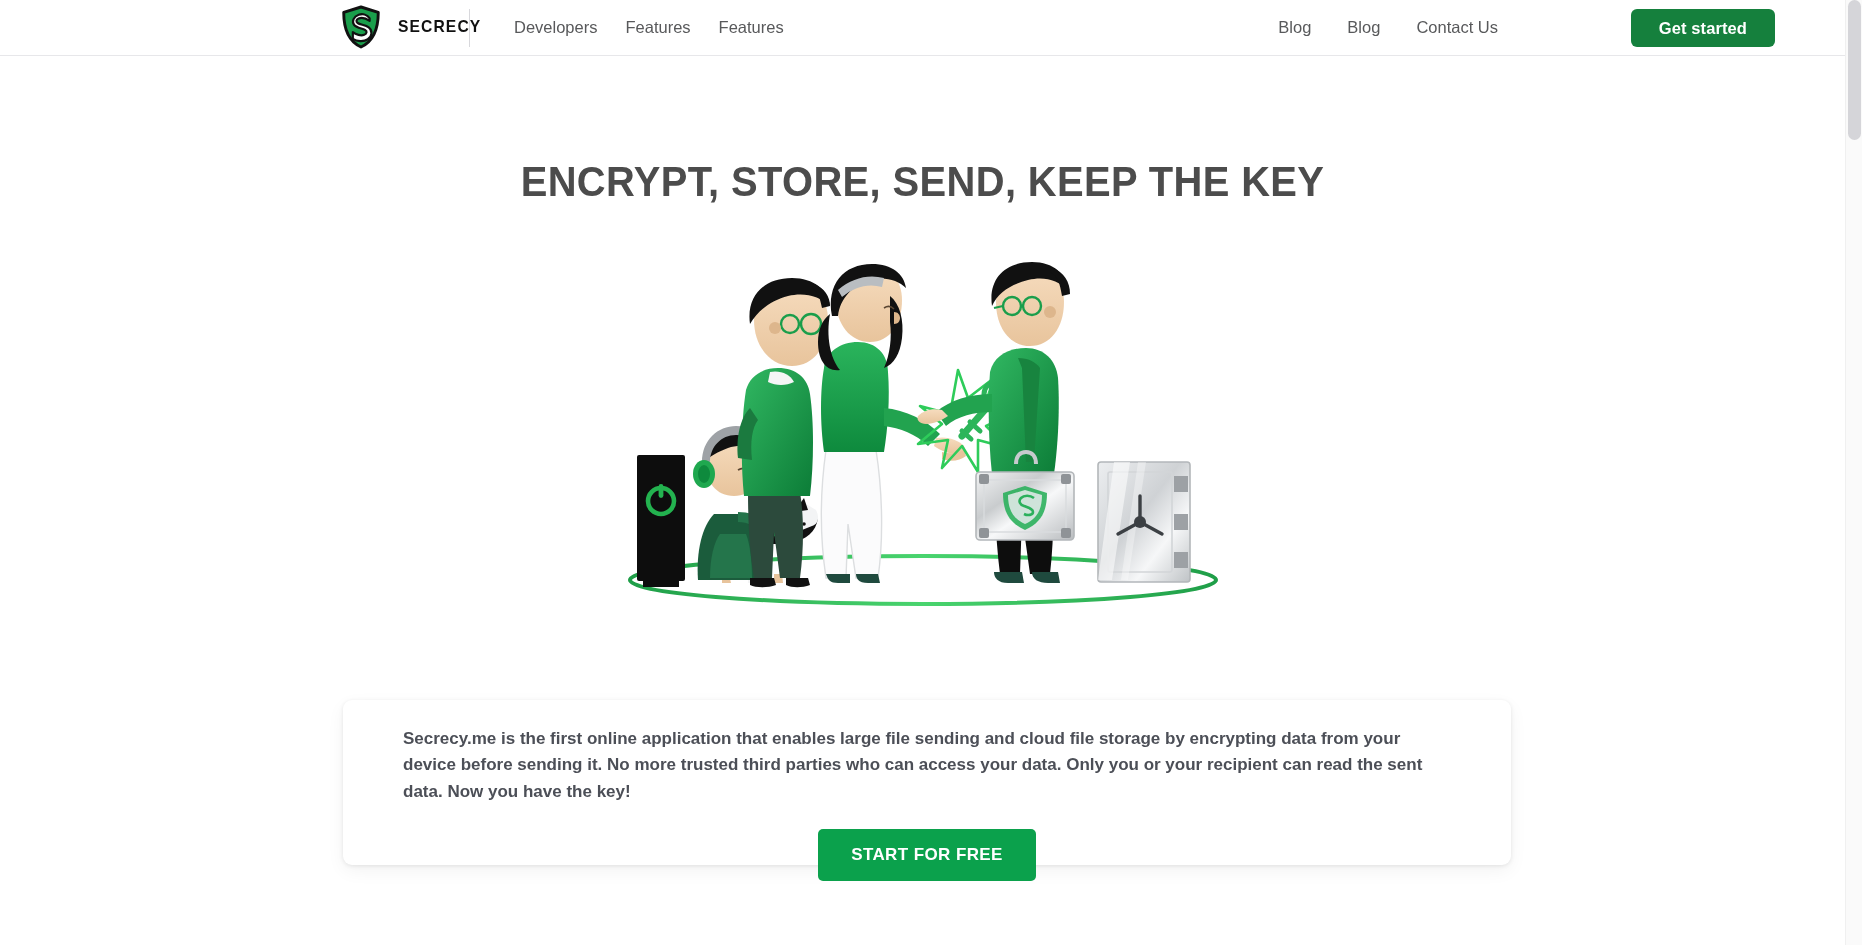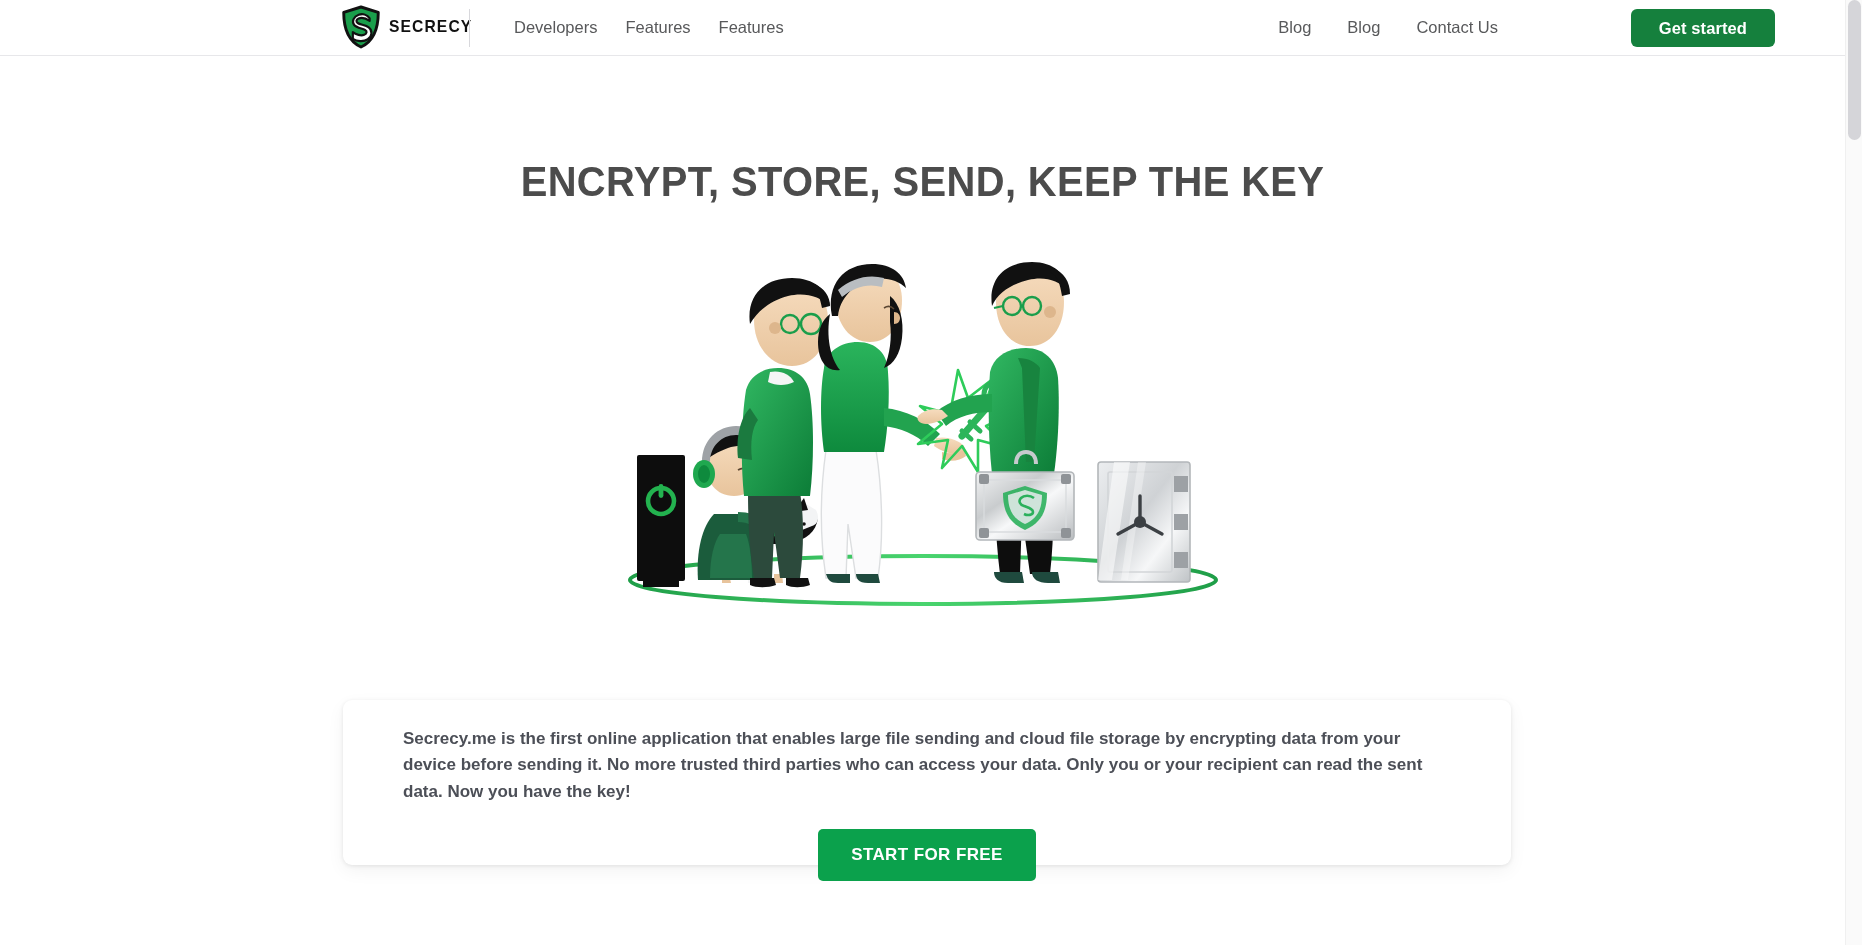--- a/index.html
+++ b/index.html
@@ -42,21 +42,21 @@
   }
 
   
   #brand {
     position: absolute;
     left: 341px;
     top: 3px;
     height: 48px;
     display: flex;
     align-items: center;
-    gap: 8px;
+    gap: 17px;
     cursor: pointer;
   }
   #brand .logo-mark { width: 40px; height: 44px; display: block; }
   #brand .logo-word {
     font-family: "Liberation Sans", sans-serif;
     font-size: 17px;
     font-weight: 700;
     letter-spacing: 1.2px;
     color: #111111;
     transform: scaleX(0.92);

